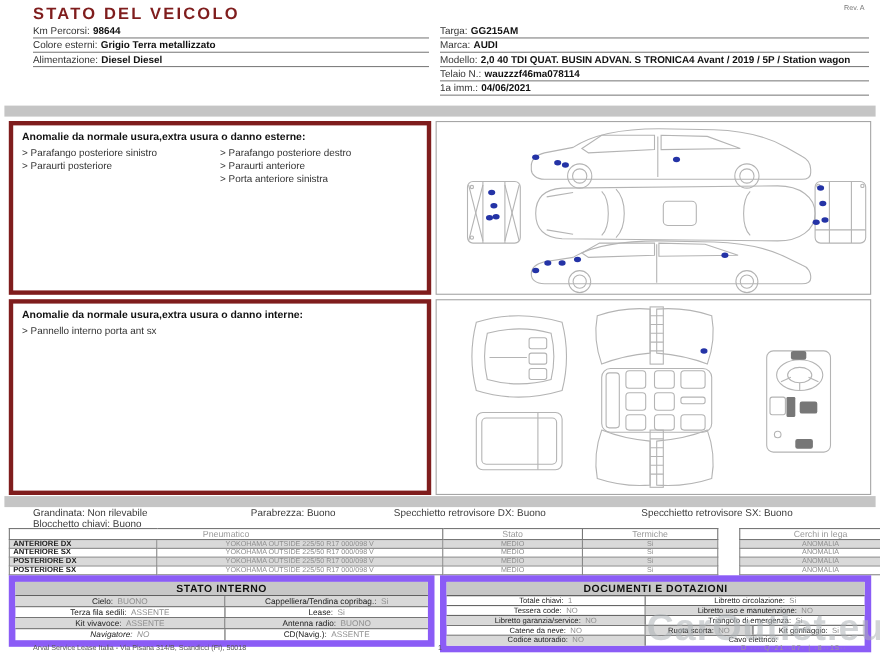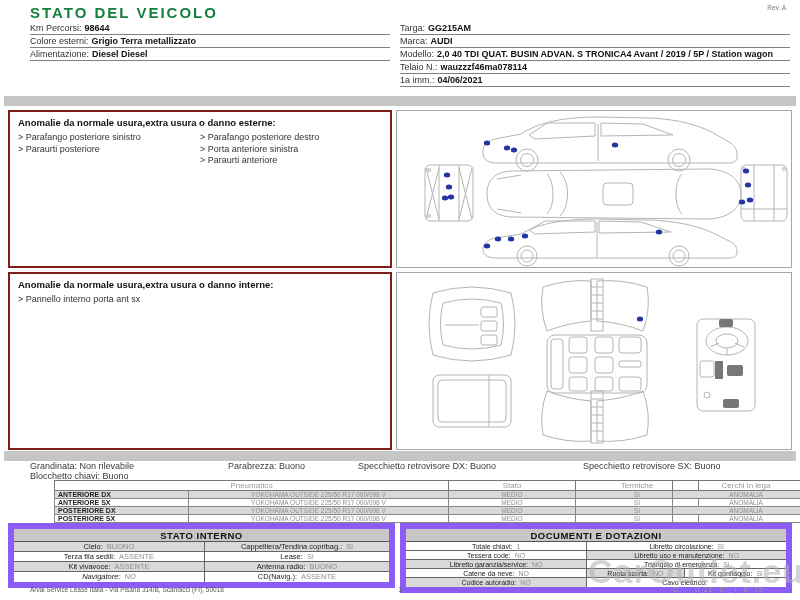--- a/index.html
+++ b/index.html
@@ -1,52 +1,52 @@
 <!DOCTYPE html>
 <html><head>
 <meta charset="utf-8">
 <style>
   * { margin:0; padding:0; box-sizing:border-box; }
   html,body { width:800px; height:600px; background:#fff; }
   body { font-family:"Liberation Sans", sans-serif; color:#222; position:relative; overflow:hidden; }
   .abs { position:absolute; }
 
   
-  #page-title { left:30px; top:4px; font-size:15px; font-weight:bold; letter-spacing:2px; color:#15803d; }
+  #page-title { left:30px; top:4px; font-size:15px; font-weight:bold; letter-spacing:2px; color:#7f1d1d; }
   #rev { right:14px; top:4px; font-size:6.5px; color:#777; }
 
   
   #info-left  { left:30px;  top:22px; width:360px; }
   #info-right { left:400px; top:22px; width:390px; }
   .info-row { border-bottom:1px solid #808080; font-size:9px; line-height:11px; padding-top:1px; }
   .info-row .lbl { color:#333; }
   .info-row .val { font-weight:bold; color:#111; margin-left:3px; }
 
   .graybar { left:4px; right:4px; height:10px; background:#c5c5c5; }
   #bar1 { top:96px; }
   #bar2 { top:451px; }
 
   
-  .anom-box { left:8px; width:384px; border:2px solid #7f1d1d; background:#fff; padding:5px 8px; }
+  .anom-box { left:8px; width:384px; border:4px solid #7f1d1d; background:#fff; padding:5px 8px; }
   .diag-box { left:396px; width:396px; border:1px solid #a6a6a6; background:#fff; }
   #ext-box, #ext-diag { top:110px; height:158px; }
   #int-box, #int-diag { top:272px; height:178px; }
   .anom-header { font-size:9.5px; font-weight:bold; color:#111; margin-bottom:4px; }
   .anom-cols { display:flex; }
   .anom-col { width:50%; }
   .anom-item { font-size:9px; color:#333; line-height:11.5px; white-space:nowrap; }
   .diag-box svg { width:100%; height:100%; display:block; }
 
   
   .cond-item { top:461px; font-size:9px; color:#3a3a3a; white-space:nowrap; }
   #cond-line2 { top:471px; left:30px; font-size:9px; color:#3a3a3a; }
 
   
   .ttable { border-collapse:collapse; position:absolute; top:480px; table-layout:fixed; }
-  #tyre-main { left:8px; width:644px;margin-left:46px; }
+  #tyre-main { left:8px; width:644px; }
   #tyre-cerchi { left:672px; width:148px; }
   .ttable th { font-size:8px; font-weight:normal; color:#9a9a9a; border:1px solid #777; height:9px; text-align:center; }
   .ttable td { font-size:6.5px; color:#8f8f8f; border:1px solid #888; height:8px; text-align:center; overflow:hidden; white-space:nowrap; }
   .ttable td.pos { font-size:7px; font-weight:bold; color:#222; text-align:left; padding-left:3px; }
   .ttable tr.shaded td { background:#d9d9d9; }
   .ttable { border:1px solid #555; }
 
   
   .kv-wrap { border:6px solid #8b5cf6; }
   #stato-interno { left:8px;  top:523px; width:387px; }
@@ -96,22 +96,22 @@
 
 <div class="abs anom-box" id="ext-box">
   <div class="anom-header">Anomalie da normale usura,extra usura o danno esterne:</div>
   <div class="anom-cols">
     <div class="anom-col" id="ext-col1">
         <div class="anom-item">&gt; Parafango posteriore sinistro</div>
         <div class="anom-item">&gt; Paraurti posteriore</div>
       </div>
     <div class="anom-col" id="ext-col2">
         <div class="anom-item">&gt; Parafango posteriore destro</div>
+        <div class="anom-item">&gt; Paraurti anteriore</div>
         <div class="anom-item">&gt; Porta anteriore sinistra</div>
-        <div class="anom-item">&gt; Paraurti anteriore</div>
       </div>
   </div>
 </div>
 
 <div class="abs diag-box" id="ext-diag">
   <svg viewBox="0 0 394 156">
     <g class="ln">
 
       <rect x="28" y="54" width="48" height="56" rx="5"></rect>
       <line x1="42" y1="54" x2="42" y2="110"></line>

